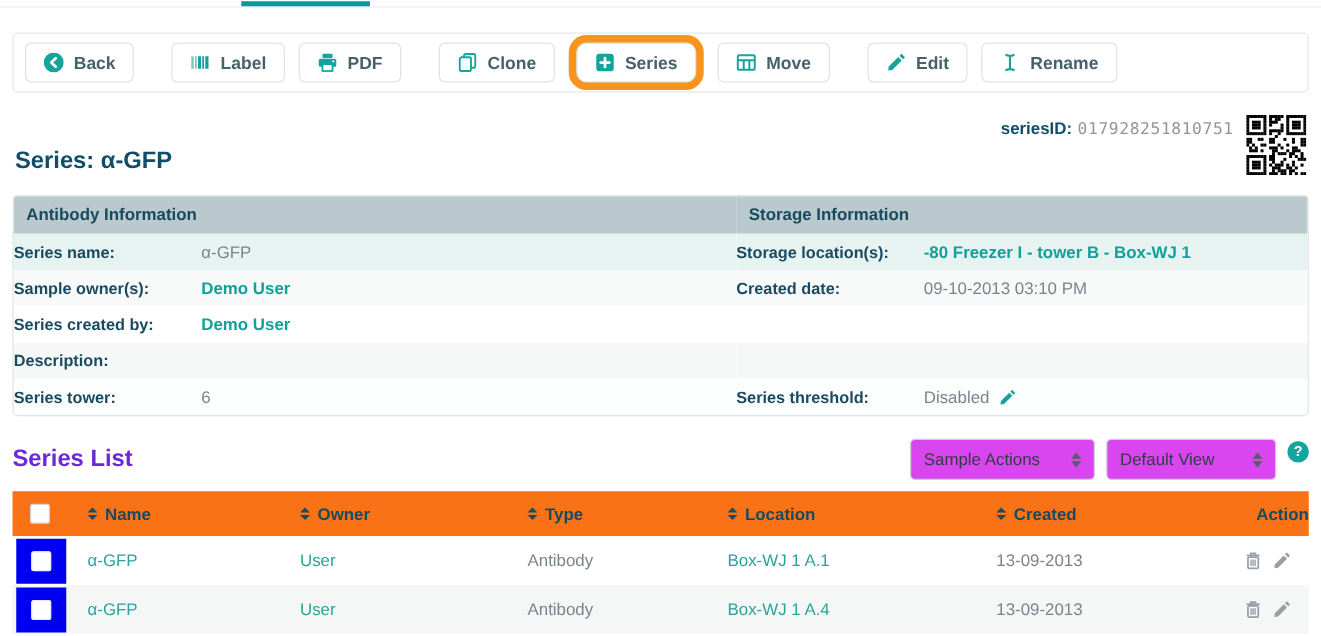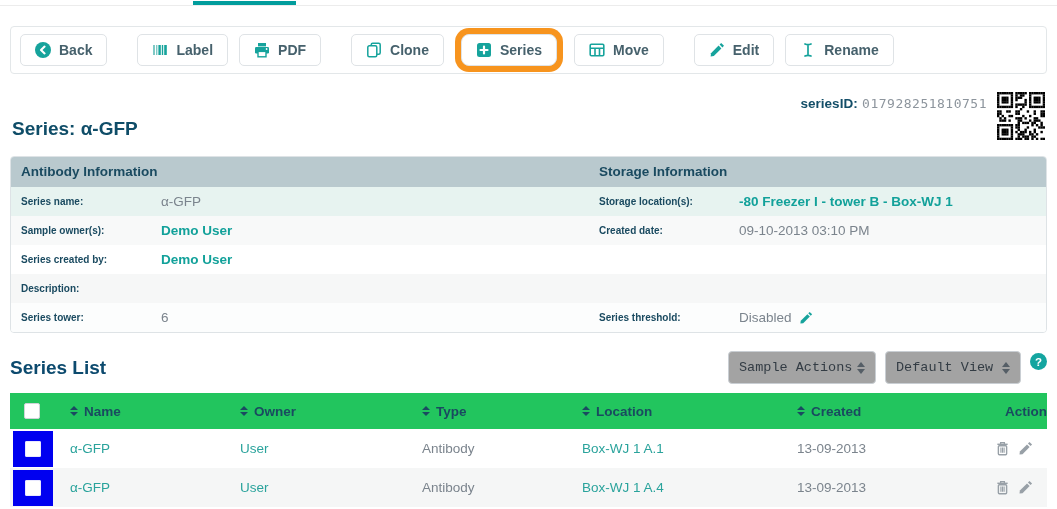--- a/index.html
+++ b/index.html
@@ -45,49 +45,49 @@
   .info-head {
     height:30px; line-height:30px; background:#b9c9ce; padding-left:10px;
     font-size:13.5px; font-weight:bold; color:#1a4a60;
   }
   .info-row { height:29px; display:flex; align-items:center; }
   .info-row.r1 { background:#e7f3f0; }
   .info-row.r2 { background:#f8f9f9; }
   .info-row.r3 { background:#ffffff; }
   .info-row.r4 { background:#f6f7f7; }
   .info-row.r5 { background:#fcfdfd; }
-  .info-label { width:150px; padding-left:10px; font-size:10px; font-weight:bold; color:#1a4a60; flex-shrink:0; }
+  .info-label { width:150px; padding-left:0; font-size:13px; font-weight:bold; color:#1a4a60; flex-shrink:0; }
   .info-value { font-size:13.5px; color:#7b848d; display:flex; align-items:center; gap:7px; }
   .info-value.link { color:#12a19a; font-weight:bold; cursor:pointer; }
   .pencil-sm { width:14px; height:14px; display:inline-flex; cursor:pointer; }
 
   
   .list-band { margin:18px 10px 0 10px; display:flex; justify-content:space-between; align-items:center; }
-  .list-title { font-size:19px; font-weight:bold; color:#0c4a6e; }
+  .list-title { font-size:19px; font-weight:bold; color:#6d28d9; }
   .list-controls { display:flex; align-items:flex-start; gap:9px; }
   .select {
-    height:33px; border:1px solid #c9ced3; border-radius:4px; background:#a3a3a3;
+    height:33px; border:1px solid #c9ced3; border-radius:4px; background:#d946ef;
     display:flex; align-items:center; justify-content:space-between;
-    padding:0 10px; font-size:13.5px; color:#333c44; cursor:pointer;font-family:Liberation Mono, monospace;
+    padding:0 10px; font-size:13.5px; color:#333c44; cursor:pointer;
   }
   .select.w1 { width:148px; }
   .select.w2 { width:136px; }
   .updown { display:flex; flex-direction:column; gap:2px; align-items:center; }
   .updown .t-up { width:0; height:0; border-left:4px solid transparent; border-right:4px solid transparent; border-bottom:5px solid #555e66; }
   .updown .t-dn { width:0; height:0; border-left:4px solid transparent; border-right:4px solid transparent; border-top:5px solid #555e66; }
   .help-badge {
     width:17px; height:17px; border-radius:50%; background:#14a5a0; color:#fff;
     font-size:11.5px; font-weight:bold; display:flex; align-items:center; justify-content:center;
     cursor:pointer; margin-top:2px;
   }
 
   
   .table { margin:9px 10px 0 10px; }
   .thead, .trow { display:grid; grid-template-columns:44px 170px 182px 160px 215px 190px 1fr; align-items:center; }
-  .thead { height:36px; background:#22c55e; }
+  .thead { height:36px; background:#f97316; }
   .th { display:flex; align-items:center; gap:6px; padding-left:16px; font-size:13.5px; font-weight:bold; color:#1a4a60; cursor:pointer; }
   .th.first { padding-left:0; justify-content:center; }
   .th.last { justify-content:flex-end; padding-right:0; cursor:default; }
   .sort { display:flex; flex-direction:column; gap:2px; }
   .sort .s-up { width:0; height:0; border-left:4px solid transparent; border-right:4px solid transparent; border-bottom:4px solid #1a4a60; }
   .sort .s-dn { width:0; height:0; border-left:4px solid transparent; border-right:4px solid transparent; border-top:4px solid #1a4a60; }
   .trow { height:39px; background:#fff; }
   .trow.alt { background:#f5f6f6; }
   .td { padding-left:16px; font-size:13.5px; color:#7b848d; white-space:nowrap; }
   .td.link { color:#2aa39c; cursor:pointer; }

